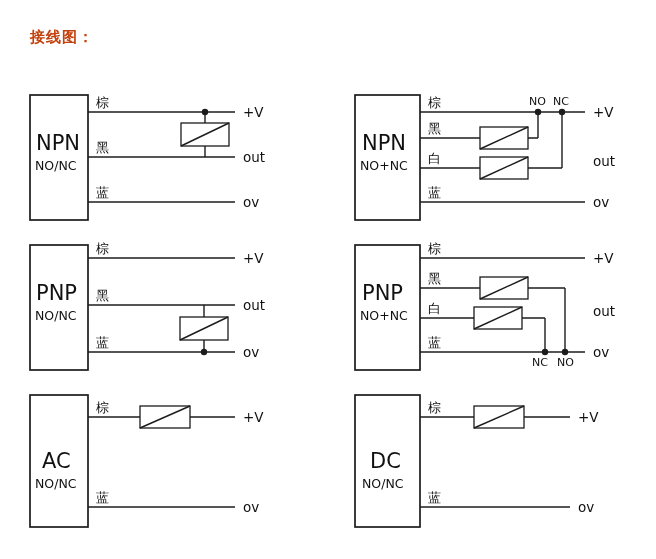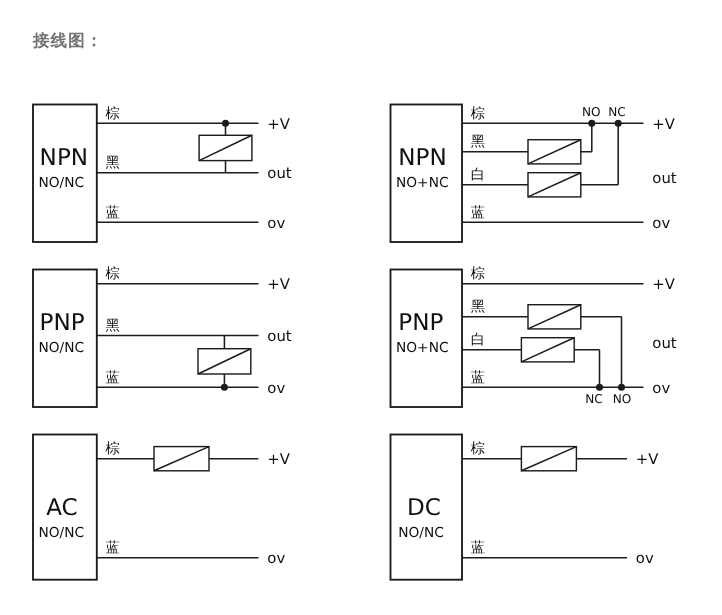--- a/index.html
+++ b/index.html
@@ -14,21 +14,21 @@
     background: #ffffff;
     font-family: "DejaVu Sans", "Liberation Sans", sans-serif;
     overflow: hidden;
   }
   #title {
     position: absolute;
     left: 30px;
     top: 28px;
     font-size: 15px;
     font-weight: bold;
-    color: #737373;
+    color: #c2410c;
     letter-spacing: 1px;
   }
   svg { position: absolute; left: 0; top: 0; }
   .wire   { stroke: #1c1c1c; stroke-width: 1.4; fill: none; }
   .box    { fill: #ffffff; stroke: #1c1c1c; stroke-width: 1.7; }
   .load   { fill: #ffffff; stroke: #1c1c1c; stroke-width: 1.3; }
   .dot    { fill: #1c1c1c; stroke: none; }
   text    { fill: #111111; font-family: "DejaVu Sans", "Liberation Sans", sans-serif; }
   .t-device  { font-size: 21px; }
   .t-mode    { font-size: 12.5px; }

